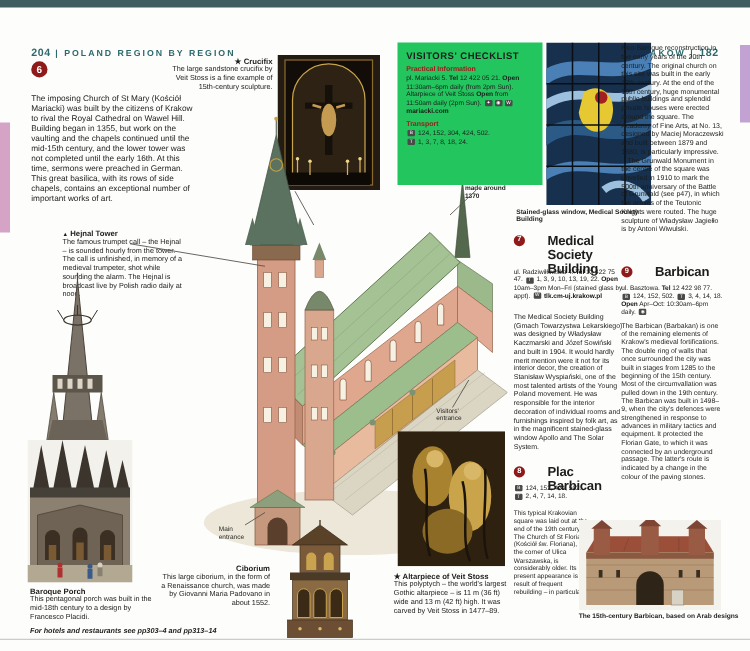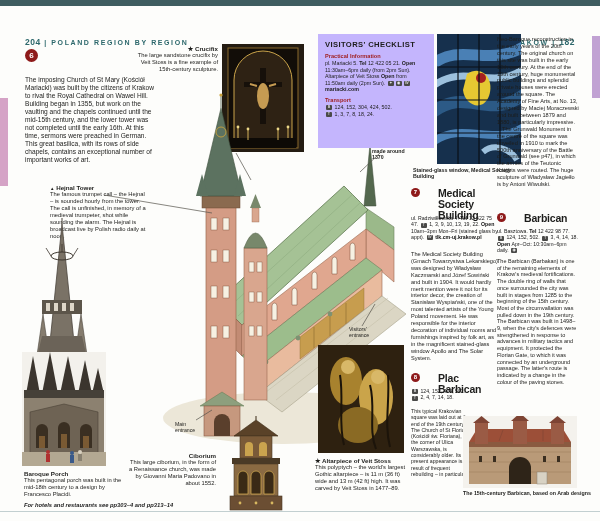--- a/index.html
+++ b/index.html
@@ -22,21 +22,21 @@
   .addr{font-size:5.2px;line-height:6.4px;color:#222}
   .addr b{color:#111}
   .colbody{font-size:5.6px;line-height:6.9px;text-align:left}
   .colbody p{margin:0}
   .colbody p+p{text-indent:5px}
   .callout-title{font-size:6.2px;font-weight:bold}
   .callout-body{font-size:5.8px;line-height:7px}
   .caption{font-size:5.3px;font-weight:bold;line-height:6.3px}
   .lbl{font-size:5.2px;line-height:6.2px}
   .lbl-b{font-size:5.2px;line-height:6.2px;font-weight:bold}
-  .checklist{background:#c4b5fd;padding:6px 7px;box-sizing:border-box}
+  .checklist{background:#22c55e;padding:6px 7px;box-sizing:border-box}
   .cl-title{font-size:7.6px;font-weight:bold;letter-spacing:.4px}
   .cl-sub{font-size:5.6px;font-weight:bold;color:#9e1b1b;margin-top:4px}
   .cl-line{font-size:5.3px;line-height:6.5px;margin-top:1px}
   .ticon{display:inline-block;background:#4a4a48;color:#fff;font-size:3.8px;line-height:5px;
      width:6px;height:5px;text-align:center;border-radius:1px;vertical-align:middle;margin:0 1px}
   .footer{font-size:5.8px;font-style:italic;font-weight:bold;color:#222}
   .botrule{left:0;top:511px;width:600px;height:1px;background:#c2cfd0}
   .tright{text-align:right}
   svg{display:block}
 </style>

